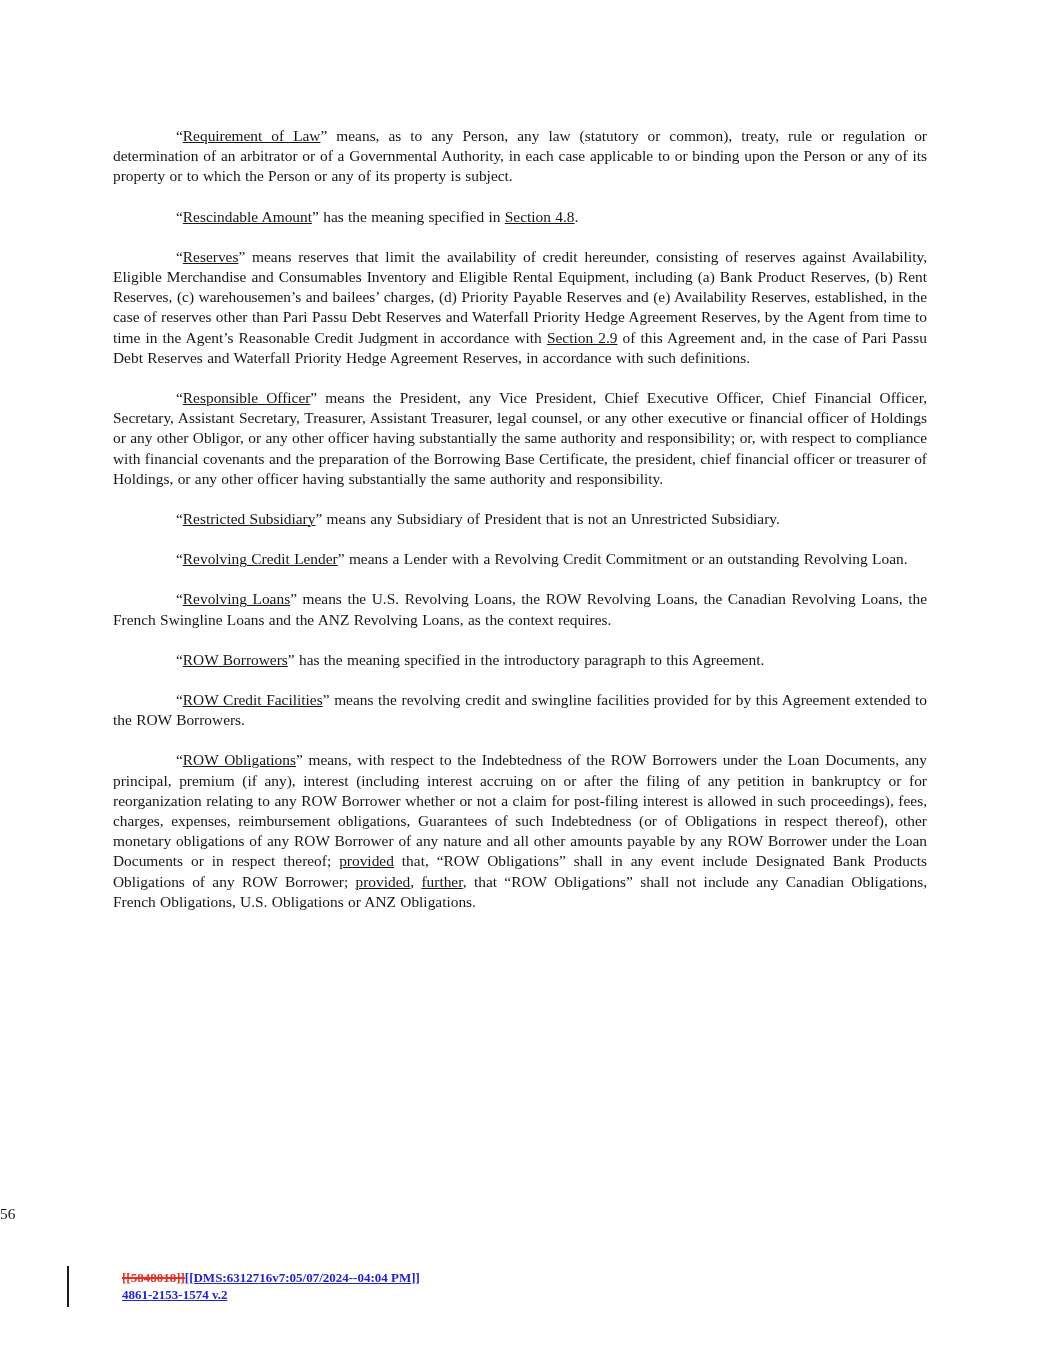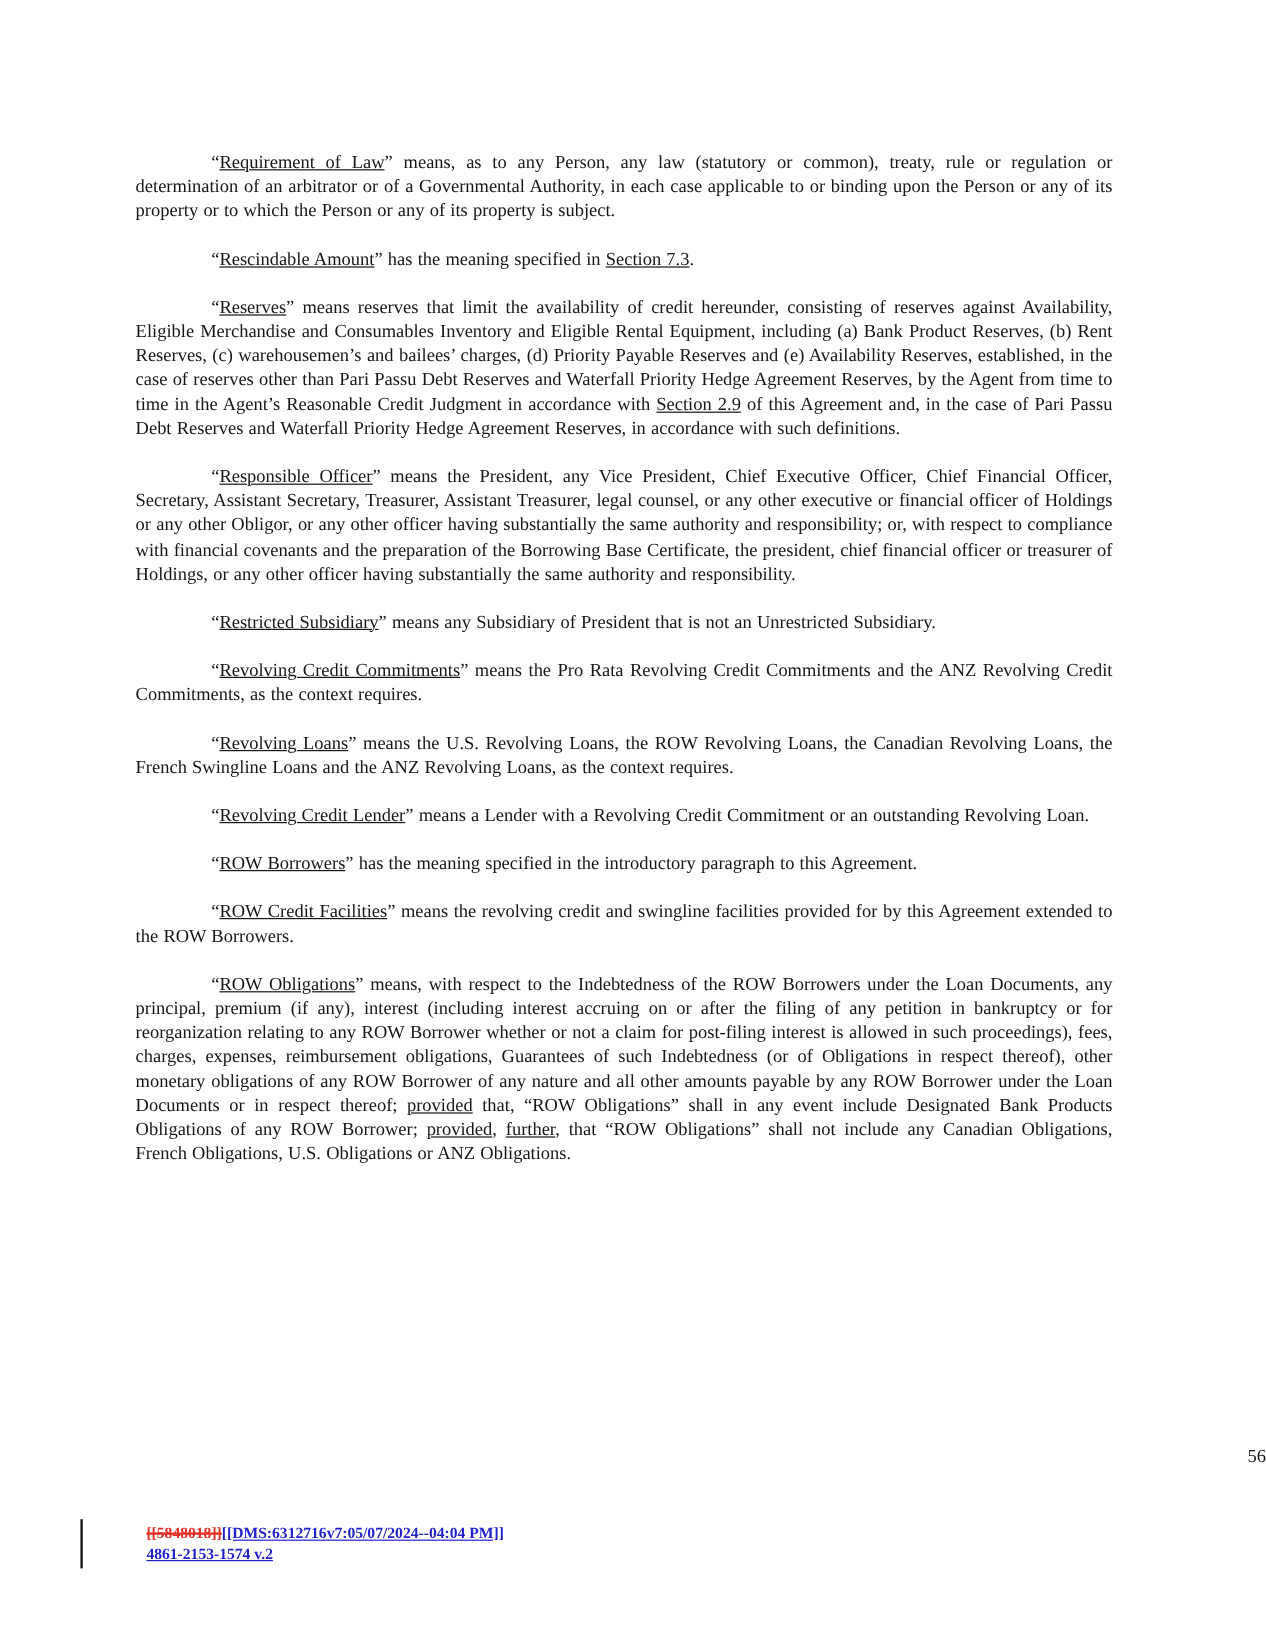--- a/index.html
+++ b/index.html
@@ -36,21 +36,21 @@
   }
   .u {
     text-decoration: underline;
     text-decoration-thickness: 1px;
   }
   .page-number {
     position: absolute;
     top: 1204px;
     left: 0;
     width: 100%;
-    text-align: right;
+    text-align: left;
     font-size: 15.4px;
     line-height: 20px;
   }
   .change-bar {
     position: absolute;
     left: 67px;
     top: 1266px;
     width: 2px;
     height: 41px;
     background: #1a1a1a;
@@ -76,27 +76,26 @@
     text-decoration-thickness: 1px;
   }
 </style>
 </head>
 <body>
 
 <div class="page">
 
   <div class="body-text">
       <p class="para"><span>“</span><span class="u">Requirement of Law</span><span>” means, as to any Person, any law (statutory or common), treaty, rule or regulation or determination of an arbitrator or of a Governmental Authority, in each case applicable to or binding upon the Person or any of its property or to which the Person or any of its property is subject.</span></p>
-      <p class="para"><span>“</span><span class="u">Rescindable Amount</span><span>” has the meaning specified in </span><span class="u">Section 7.3</span><span>.</span></p>
+      <p class="para"><span>“</span><span class="u">Rescindable Amount</span><span>” has the meaning specified in </span><span class="u">Section 4.8</span><span>.</span></p>
       <p class="para"><span>“</span><span class="u">Reserves</span><span>” means reserves that limit the availability of credit hereunder, consisting of reserves against Availability, Eligible Merchandise and Consumables Inventory and Eligible Rental Equipment, including (a) Bank Product Reserves, (b) Rent Reserves, (c) warehousemen’s and bailees’ charges, (d) Priority Payable Reserves and (e) Availability Reserves, established, in the case of reserves other than Pari Passu Debt Reserves and Waterfall Priority Hedge Agreement Reserves, by the Agent from time to time in the Agent’s Reasonable Credit Judgment in accordance with </span><span class="u">Section 2.9</span><span> of this Agreement and, in the case of Pari Passu Debt Reserves and Waterfall Priority Hedge Agreement Reserves, in accordance with such definitions.</span></p>
       <p class="para"><span>“</span><span class="u">Responsible Officer</span><span>” means the President, any Vice President, Chief Executive Officer, Chief Financial Officer, Secretary, Assistant Secretary, Treasurer, Assistant Treasurer, legal counsel, or any other executive or financial officer of Holdings or any other Obligor, or any other officer having substantially the same authority and responsibility; or, with respect to compliance with financial covenants and the preparation of the Borrowing Base Certificate, the president, chief financial officer or treasurer of Holdings, or any other officer having substantially the same authority and responsibility.</span></p>
       <p class="para"><span>“</span><span class="u">Restricted Subsidiary</span><span>” means any Subsidiary of President that is not an Unrestricted Subsidiary.</span></p>
-      <p class="para"><span>“</span><span class="u">Revolving Credit Commitments</span><span>” means the Pro Rata Revolving Credit Commitments and the ANZ Revolving Credit Commitments, as the context requires.</span></p>
+      <p class="para"><span>“</span><span class="u">Revolving Credit Lender</span><span>” means a Lender with a Revolving Credit Commitment or an outstanding Revolving Loan.</span></p>
       <p class="para"><span>“</span><span class="u">Revolving Loans</span><span>” means the U.S. Revolving Loans, the ROW Revolving Loans, the Canadian Revolving Loans, the French Swingline Loans and the ANZ Revolving Loans, as the context requires.</span></p>
-      <p class="para"><span>“</span><span class="u">Revolving Credit Lender</span><span>” means a Lender with a Revolving Credit Commitment or an outstanding Revolving Loan.</span></p>
       <p class="para"><span>“</span><span class="u">ROW Borrowers</span><span>” has the meaning specified in the introductory paragraph to this Agreement.</span></p>
       <p class="para"><span>“</span><span class="u">ROW Credit Facilities</span><span>” means the revolving credit and swingline facilities provided for by this Agreement extended to the ROW Borrowers.</span></p>
       <p class="para"><span>“</span><span class="u">ROW Obligations</span><span>” means, with respect to the Indebtedness of the ROW Borrowers under the Loan Documents, any principal, premium (if any), interest (including interest accruing on or after the filing of any petition in bankruptcy or for reorganization relating to any ROW Borrower whether or not a claim for post-filing interest is allowed in such proceedings), fees, charges, expenses, reimbursement obligations, Guarantees of such Indebtedness (or of Obligations in respect thereof), other monetary obligations of any ROW Borrower of any nature and all other amounts payable by any ROW Borrower under the Loan Documents or in respect thereof; </span><span class="u">provided</span><span> that, “ROW Obligations” shall in any event include Designated Bank Products Obligations of any ROW Borrower; </span><span class="u">provided</span><span>, </span><span class="u">further</span><span>, that “ROW Obligations” shall not include any Canadian Obligations, French Obligations, U.S. Obligations or ANZ Obligations.</span></p>
     </div>
 
   <div class="page-number">56</div>
 
   <div class="change-bar"></div>
 
   <div class="footer">

